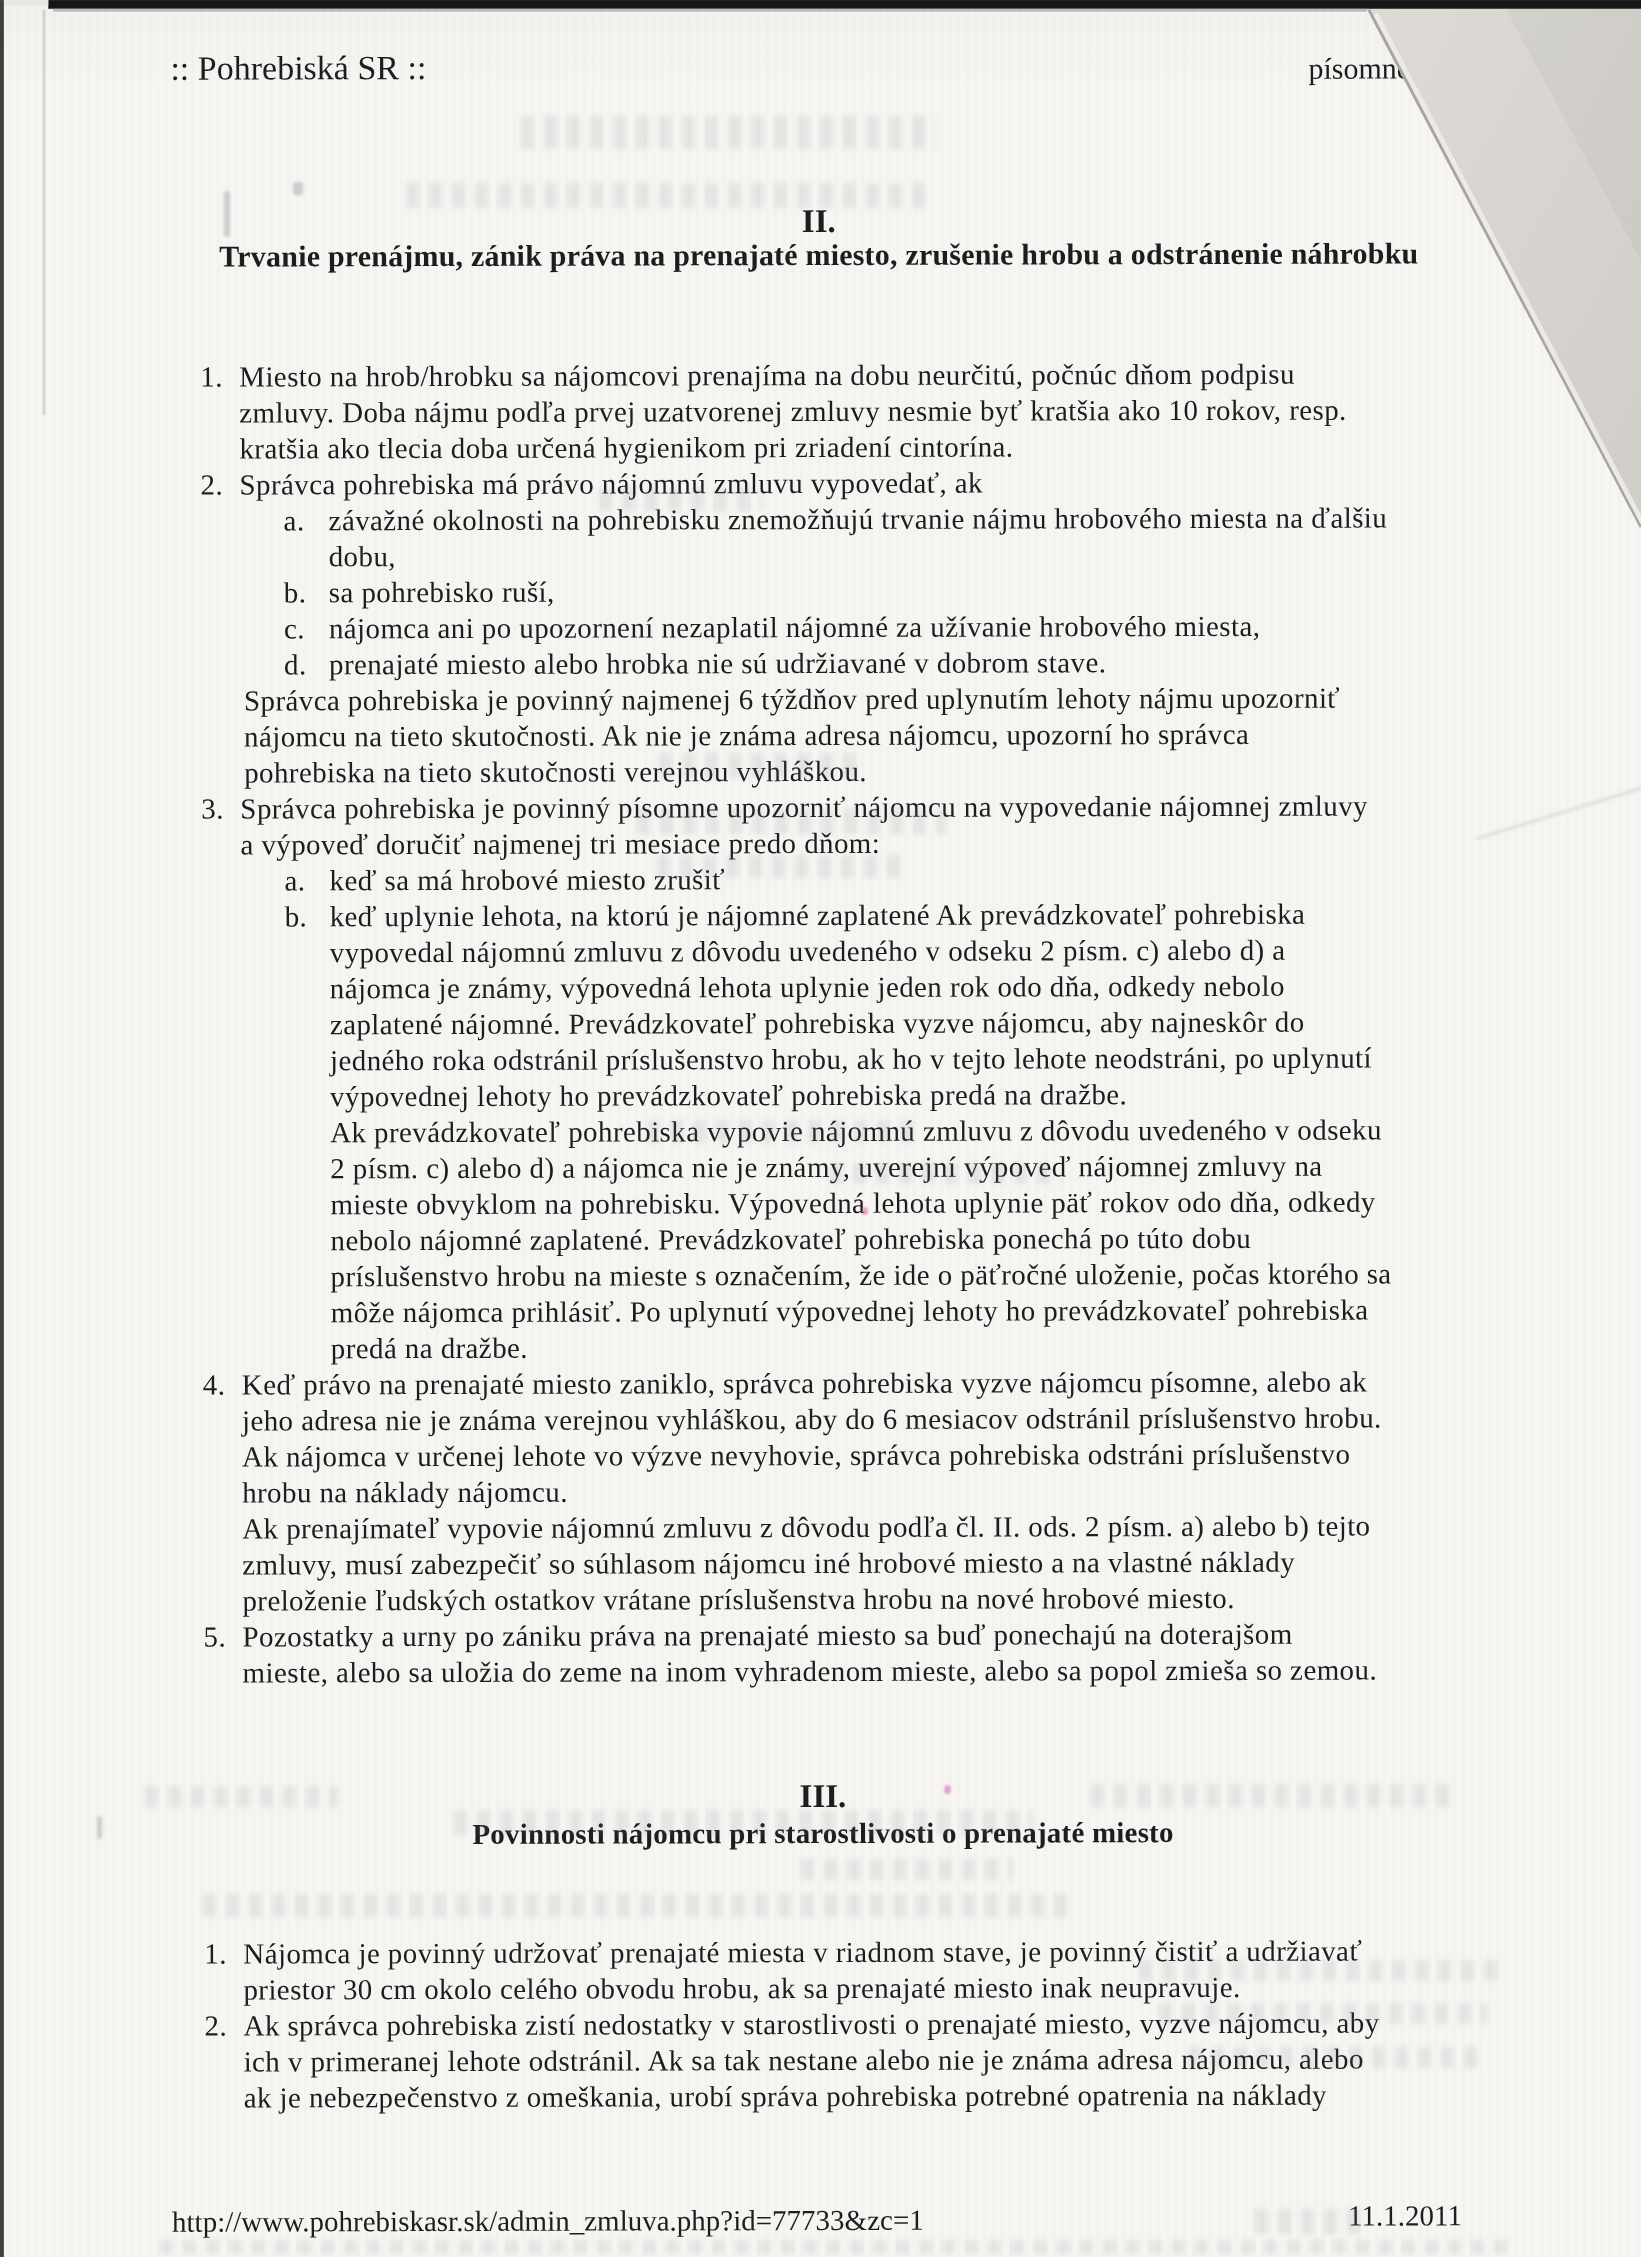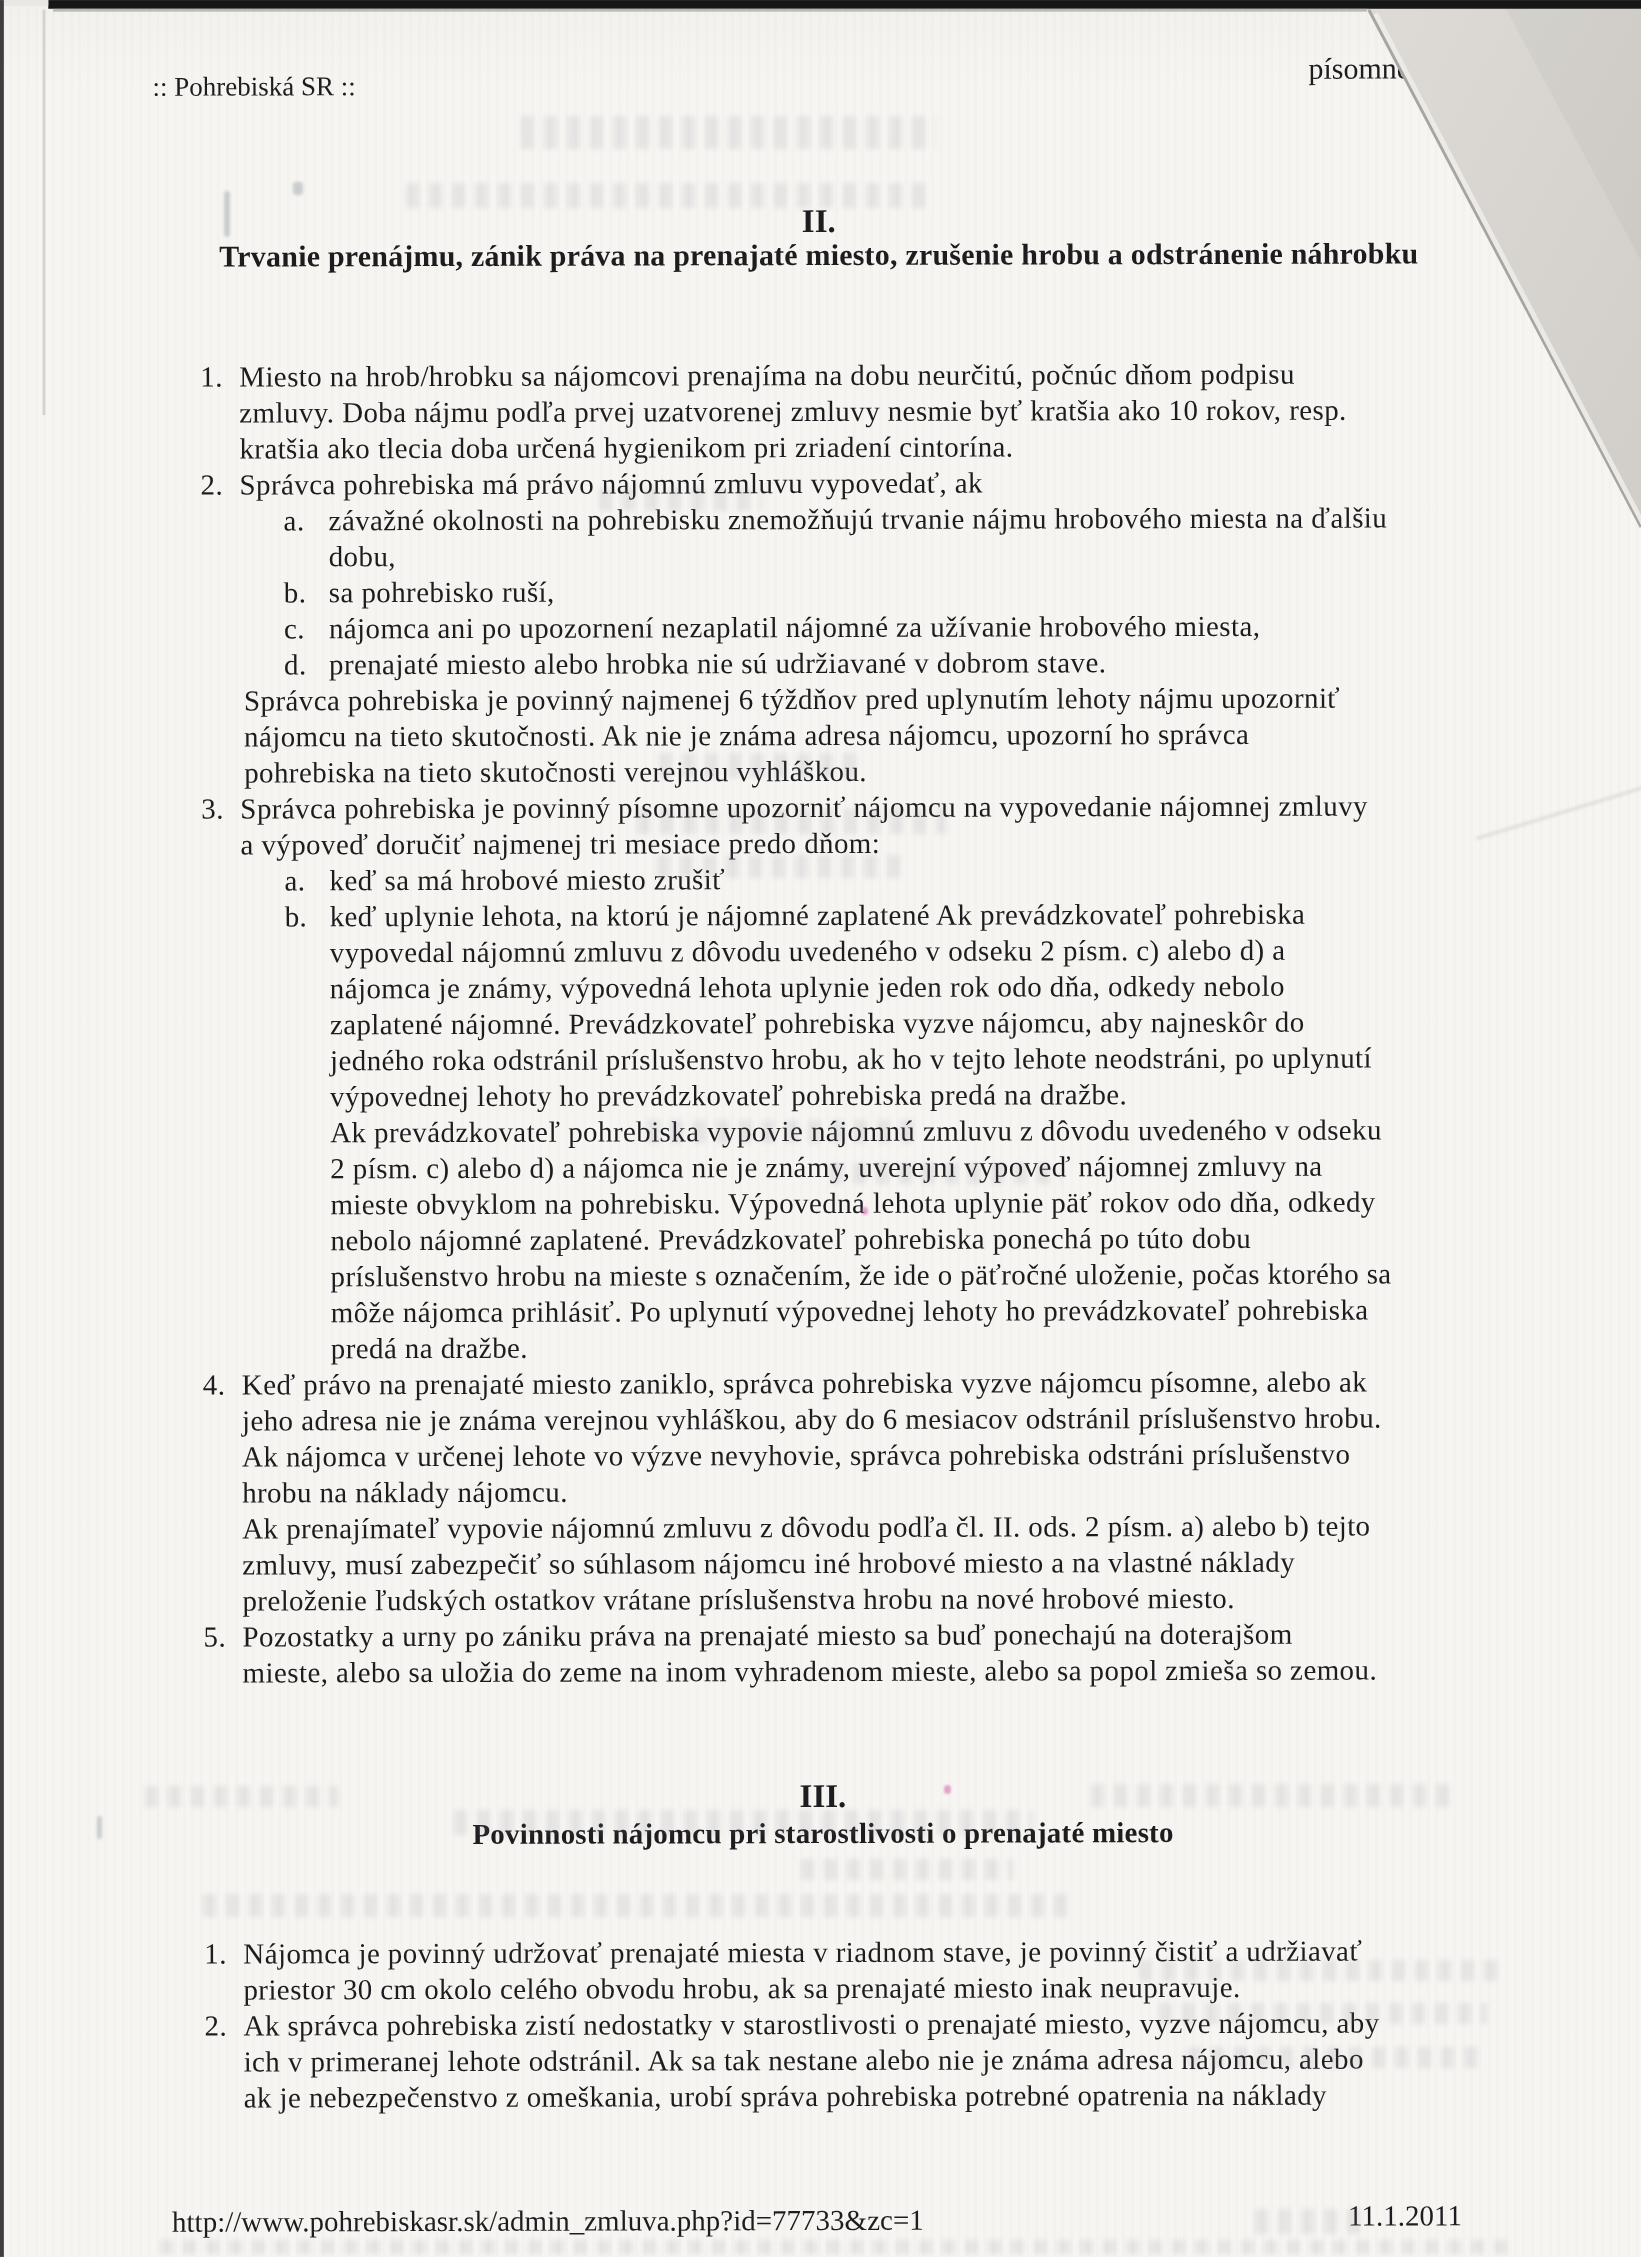--- a/index.html
+++ b/index.html
@@ -13,21 +13,21 @@
   .page{position:relative;width:1641px;height:2257px;background:#f6f5f2;}
   .texture{
     position:absolute;inset:0;
     background:
       repeating-linear-gradient(90deg, rgba(120,120,115,0.022) 0 2.9px, rgba(255,255,255,0) 2.9px 8.7px),
       linear-gradient(180deg, rgba(230,228,224,0.25) 0, rgba(255,255,255,0) 87px);
     pointer-events:none;
   }
   .content{position:absolute;inset:0;transform:rotate(-0.15deg);transform-origin:821px 1062px;}
 
-  .hdr-left{position:absolute;left:155px;top:48px;font-size:27px;white-space:pre;margin-top:22px;}
+  .hdr-left{position:absolute;left:173px;top:48px;font-size:34px;white-space:pre;}
   .hdr-right{position:absolute;left:1311px;top:53px;font-size:30px;white-space:pre;}
 
   .center-line{position:absolute;left:145px;width:1352px;text-align:center;font-weight:bold;white-space:pre;}
   #sec2-num{top:203px;font-size:33px;}
   #sec2-title{top:238px;font-size:30px;letter-spacing:0.2px;}
   #sec3-num{top:1778px;font-size:33px;}
   #sec3-title{top:1817px;font-size:29px;letter-spacing:0.2px;}
 
   .list{position:absolute;left:241px;}
   #list2{top:357px;}

